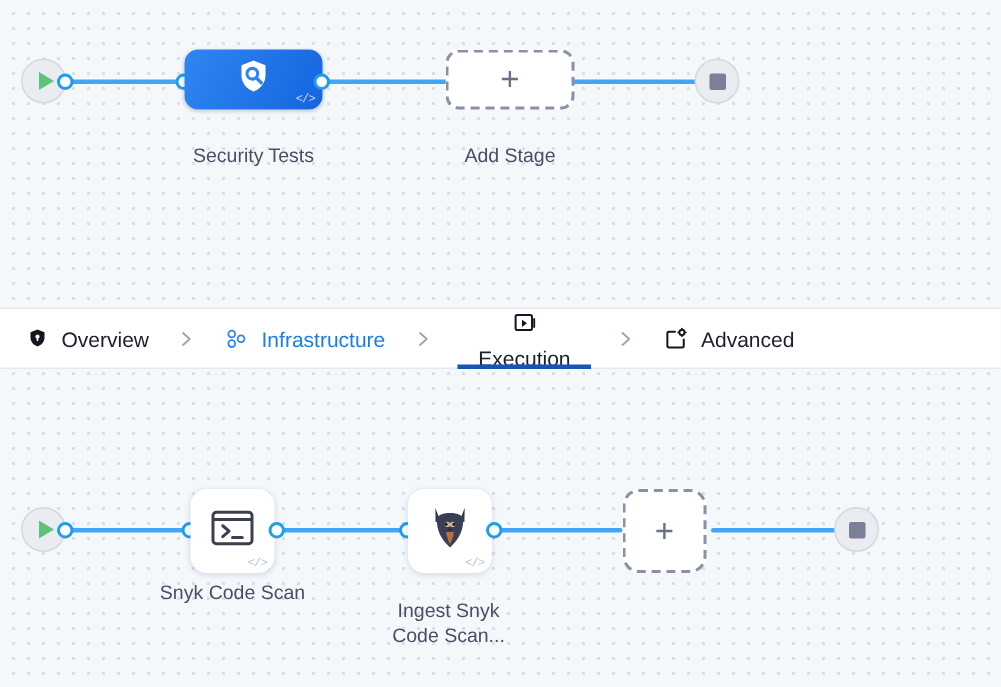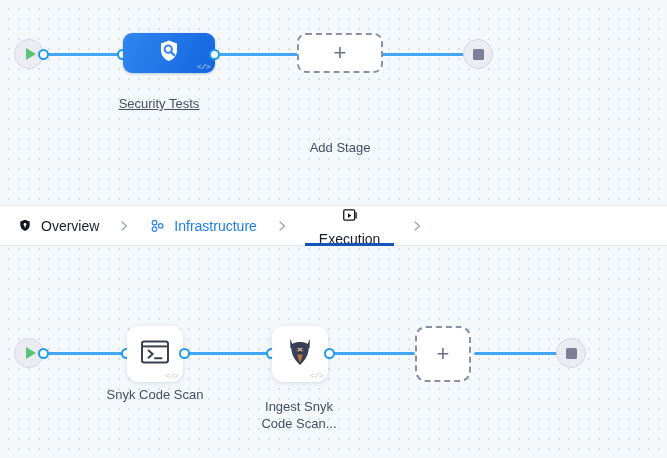--- a/index.html
+++ b/index.html
@@ -215,26 +215,26 @@
       <span>
         <svg width="26" height="26" viewBox="0 0 24 24" aria-hidden="true">
           <path d="M12 2.2 4.6 5v6.3c0 4.6 3.1 8.6 7.4 9.9 4.3-1.3 7.4-5.3 7.4-9.9V5L12 2.2z" fill="#ffffff"></path>
           <circle cx="11.3" cy="10.3" r="3.3" fill="none" stroke="#2f86f0" stroke-width="1.9"></circle>
           <path d="M13.7 12.8l3.1 3.1" stroke="#2f86f0" stroke-width="2.1" stroke-linecap="round"></path>
         </svg>
       </span>
       <span class="code-marker on-blue">&lt;/&gt;</span>
     </div>
     <div class="port" style="left:209px; top:49px;"></div>
-    <div class="caption" style="left:85px; top:95px; width:148px;text-decoration:underline;">Security Tests</div>
+    <div class="caption" style="left:95px; top:95px; width:148px;">Security Tests</div>
 
     <div class="add-node add-stage-node" style="left:297px; top:33px;">
       <span>+</span>
     </div>
-    <div class="caption" style="left:265px; top:95px; width:150px;margin-top:44px;">Add Stage</div>
+    <div class="caption" style="left:265px; top:95px; width:150px;">Add Stage</div>
 
     <div class="port" style="left:469px; top:49px;"></div>
     <div class="terminator" style="left:463px; top:39px;">
       <div class="stop-sq"></div>
     </div>
   </div>
 
   <div class="tabbar">
 
     <div class="tab" style="margin-left:14px;">
@@ -283,20 +283,30 @@
       </span>
       <span class="tab-label">Execution</span>
     </div>
 
     <span class="chev">
       <svg width="12" height="14" viewBox="0 0 24 24" aria-hidden="true">
         <path d="M8 4l9 8-9 8" fill="none" stroke="#9aa2b4" stroke-width="2.4" stroke-linecap="round" stroke-linejoin="round"></path>
       </svg>
     </span>
 
+    <div class="tab">
+      <span class="tab-icon">
+        <svg width="17" height="16" viewBox="0 0 24 24" aria-hidden="true">
+          <path d="M20 12.6v6.2a1.6 1.6 0 0 1-1.6 1.6H5.2a1.6 1.6 0 0 1-1.6-1.6V6.4A1.6 1.6 0 0 1 5.2 4.8h6" fill="none" stroke="#15171f" stroke-width="2" stroke-linecap="round"></path>
+          <circle cx="18.2" cy="5.4" r="2.6" fill="none" stroke="#15171f" stroke-width="1.9"></circle>
+          <path d="M18.2 1.6v1.2M18.2 8v1.2M14.4 5.4h1.2M20.8 5.4H22" stroke="#15171f" stroke-width="1.7" stroke-linecap="round"></path>
+        </svg>
+      </span>
+      <span class="tab-label">Advanced</span>
+    </div>
   </div>
 
   <div class="canvas canvas-steps">
 
     <div class="wire" style="left:42px; top:106px; width:85px;"></div>
     <div class="wire" style="left:185px; top:106px; width:85px;"></div>
     <div class="wire" style="left:330px; top:106px; width:85px;"></div>
     <div class="wire" style="left:474px; top:106px; width:92px;"></div>
 
     <div class="terminator" style="left:14px; top:92px;">

